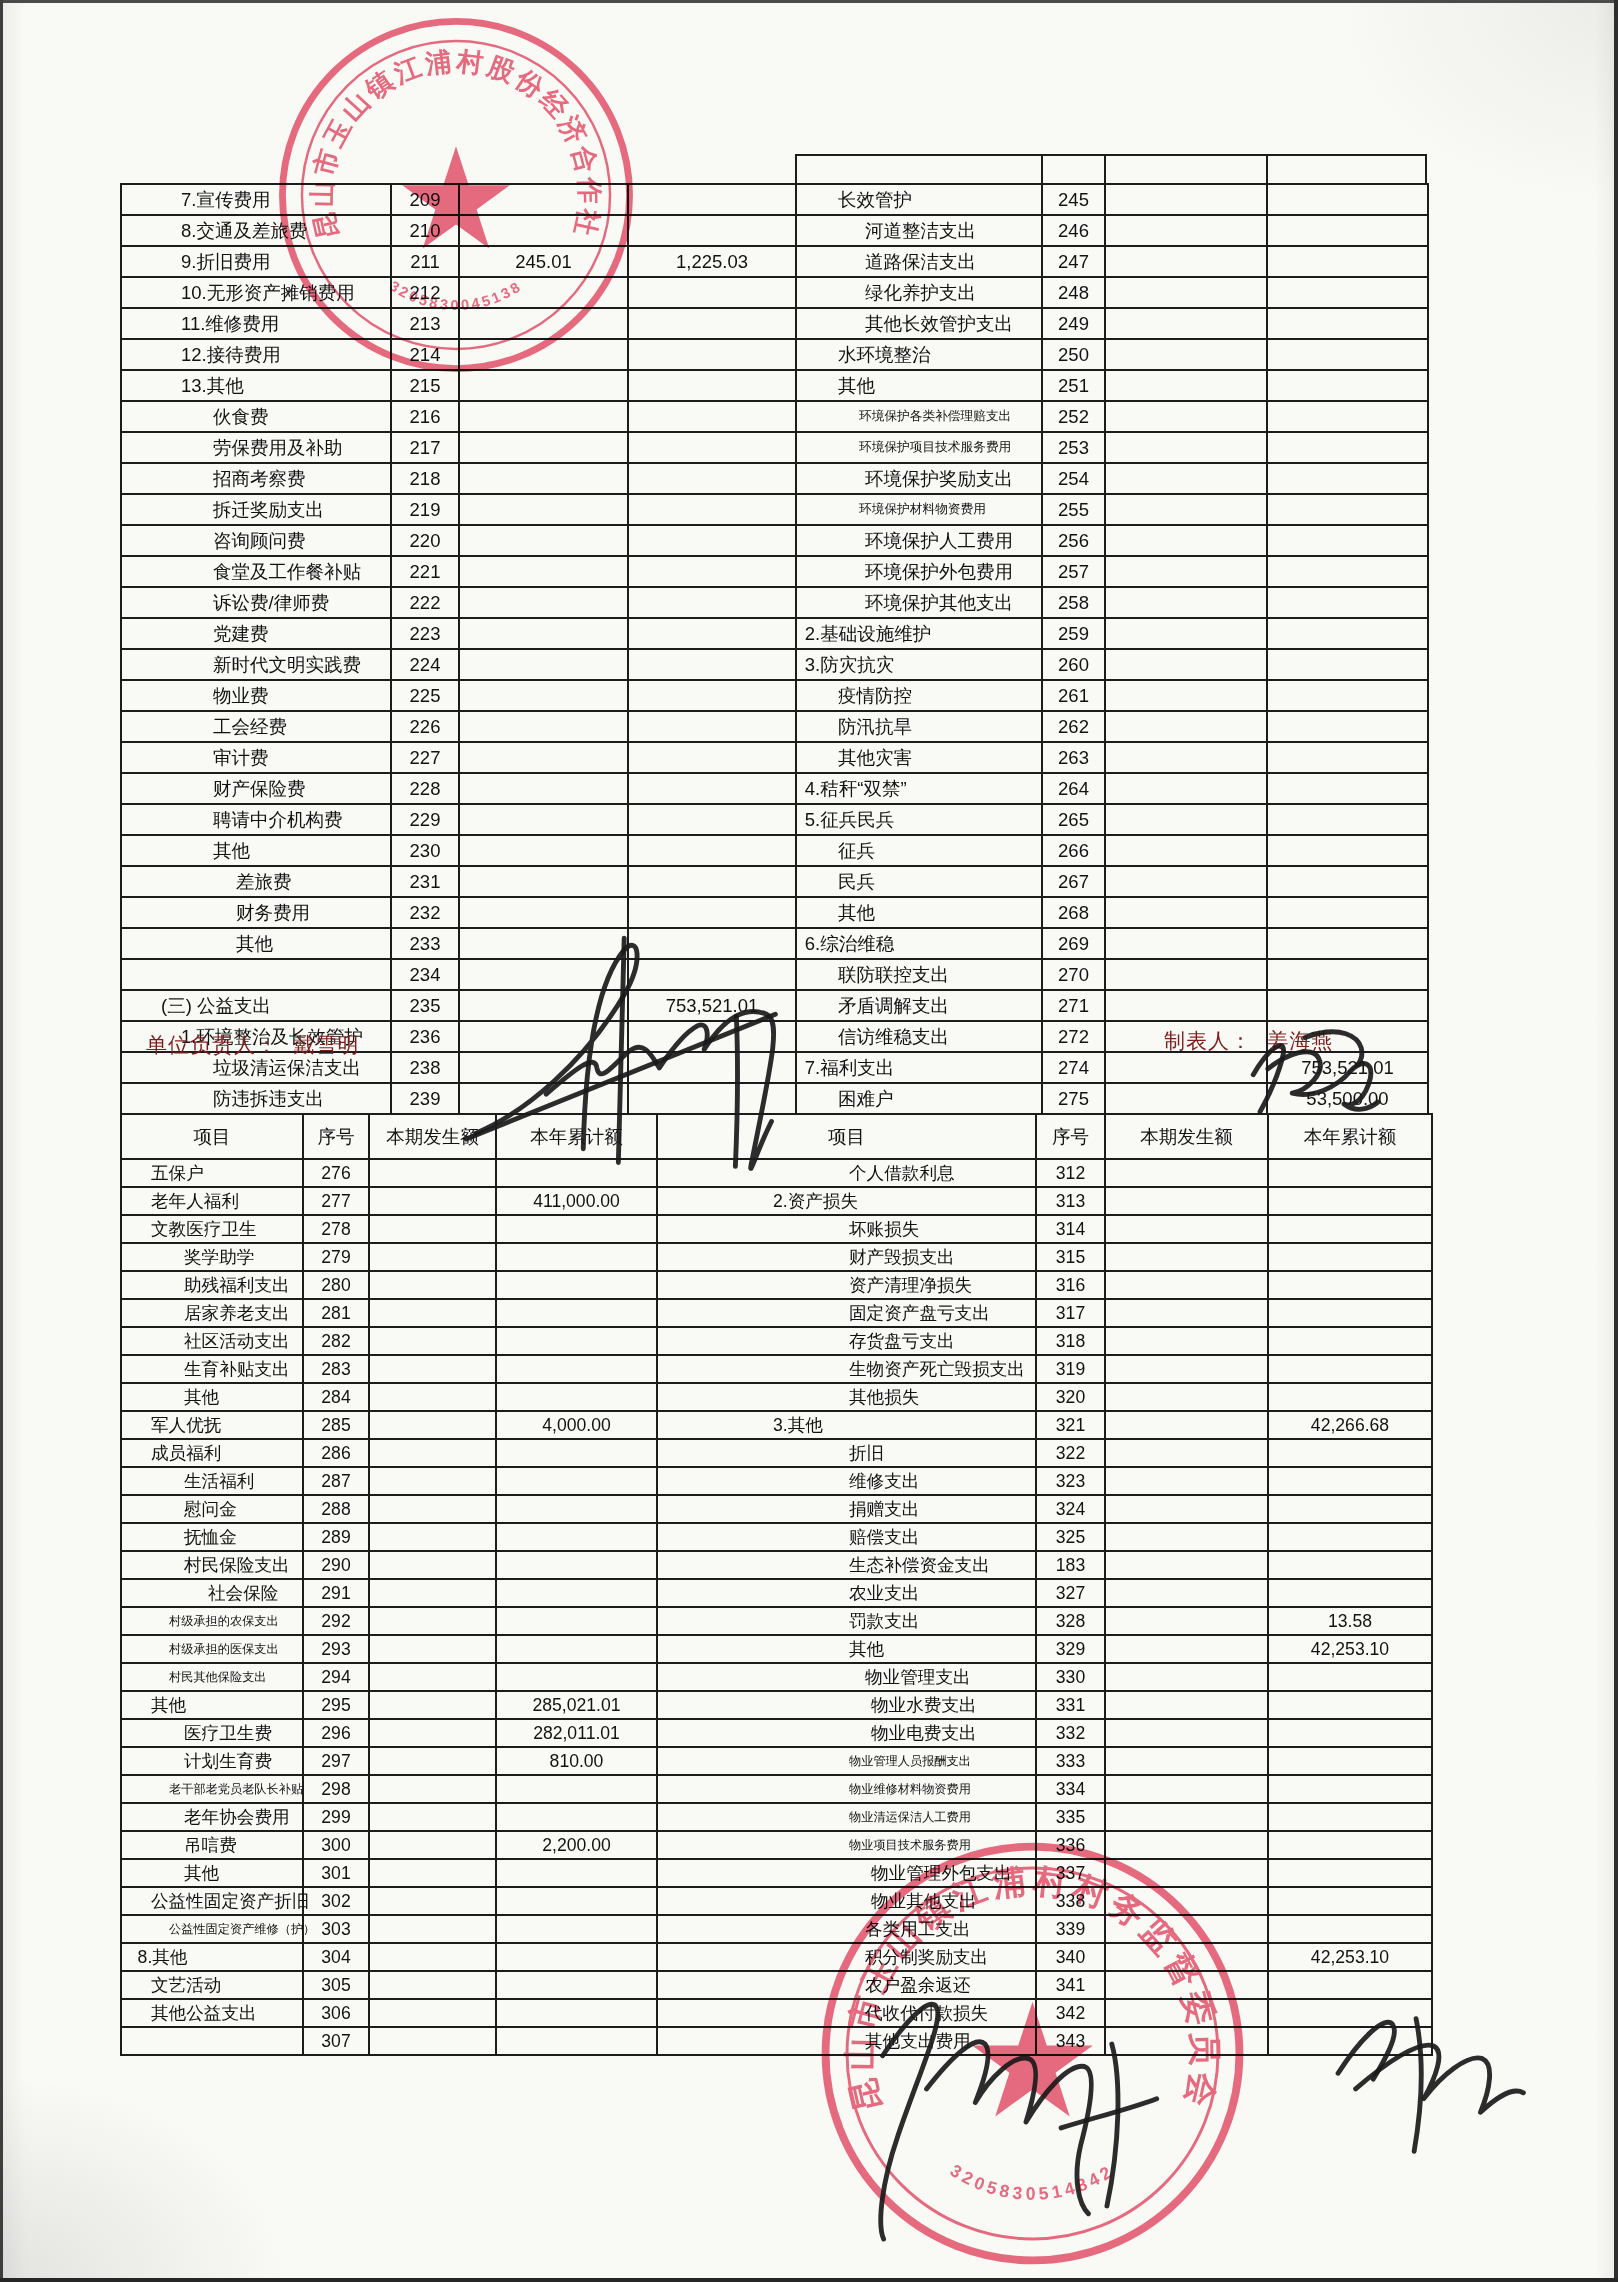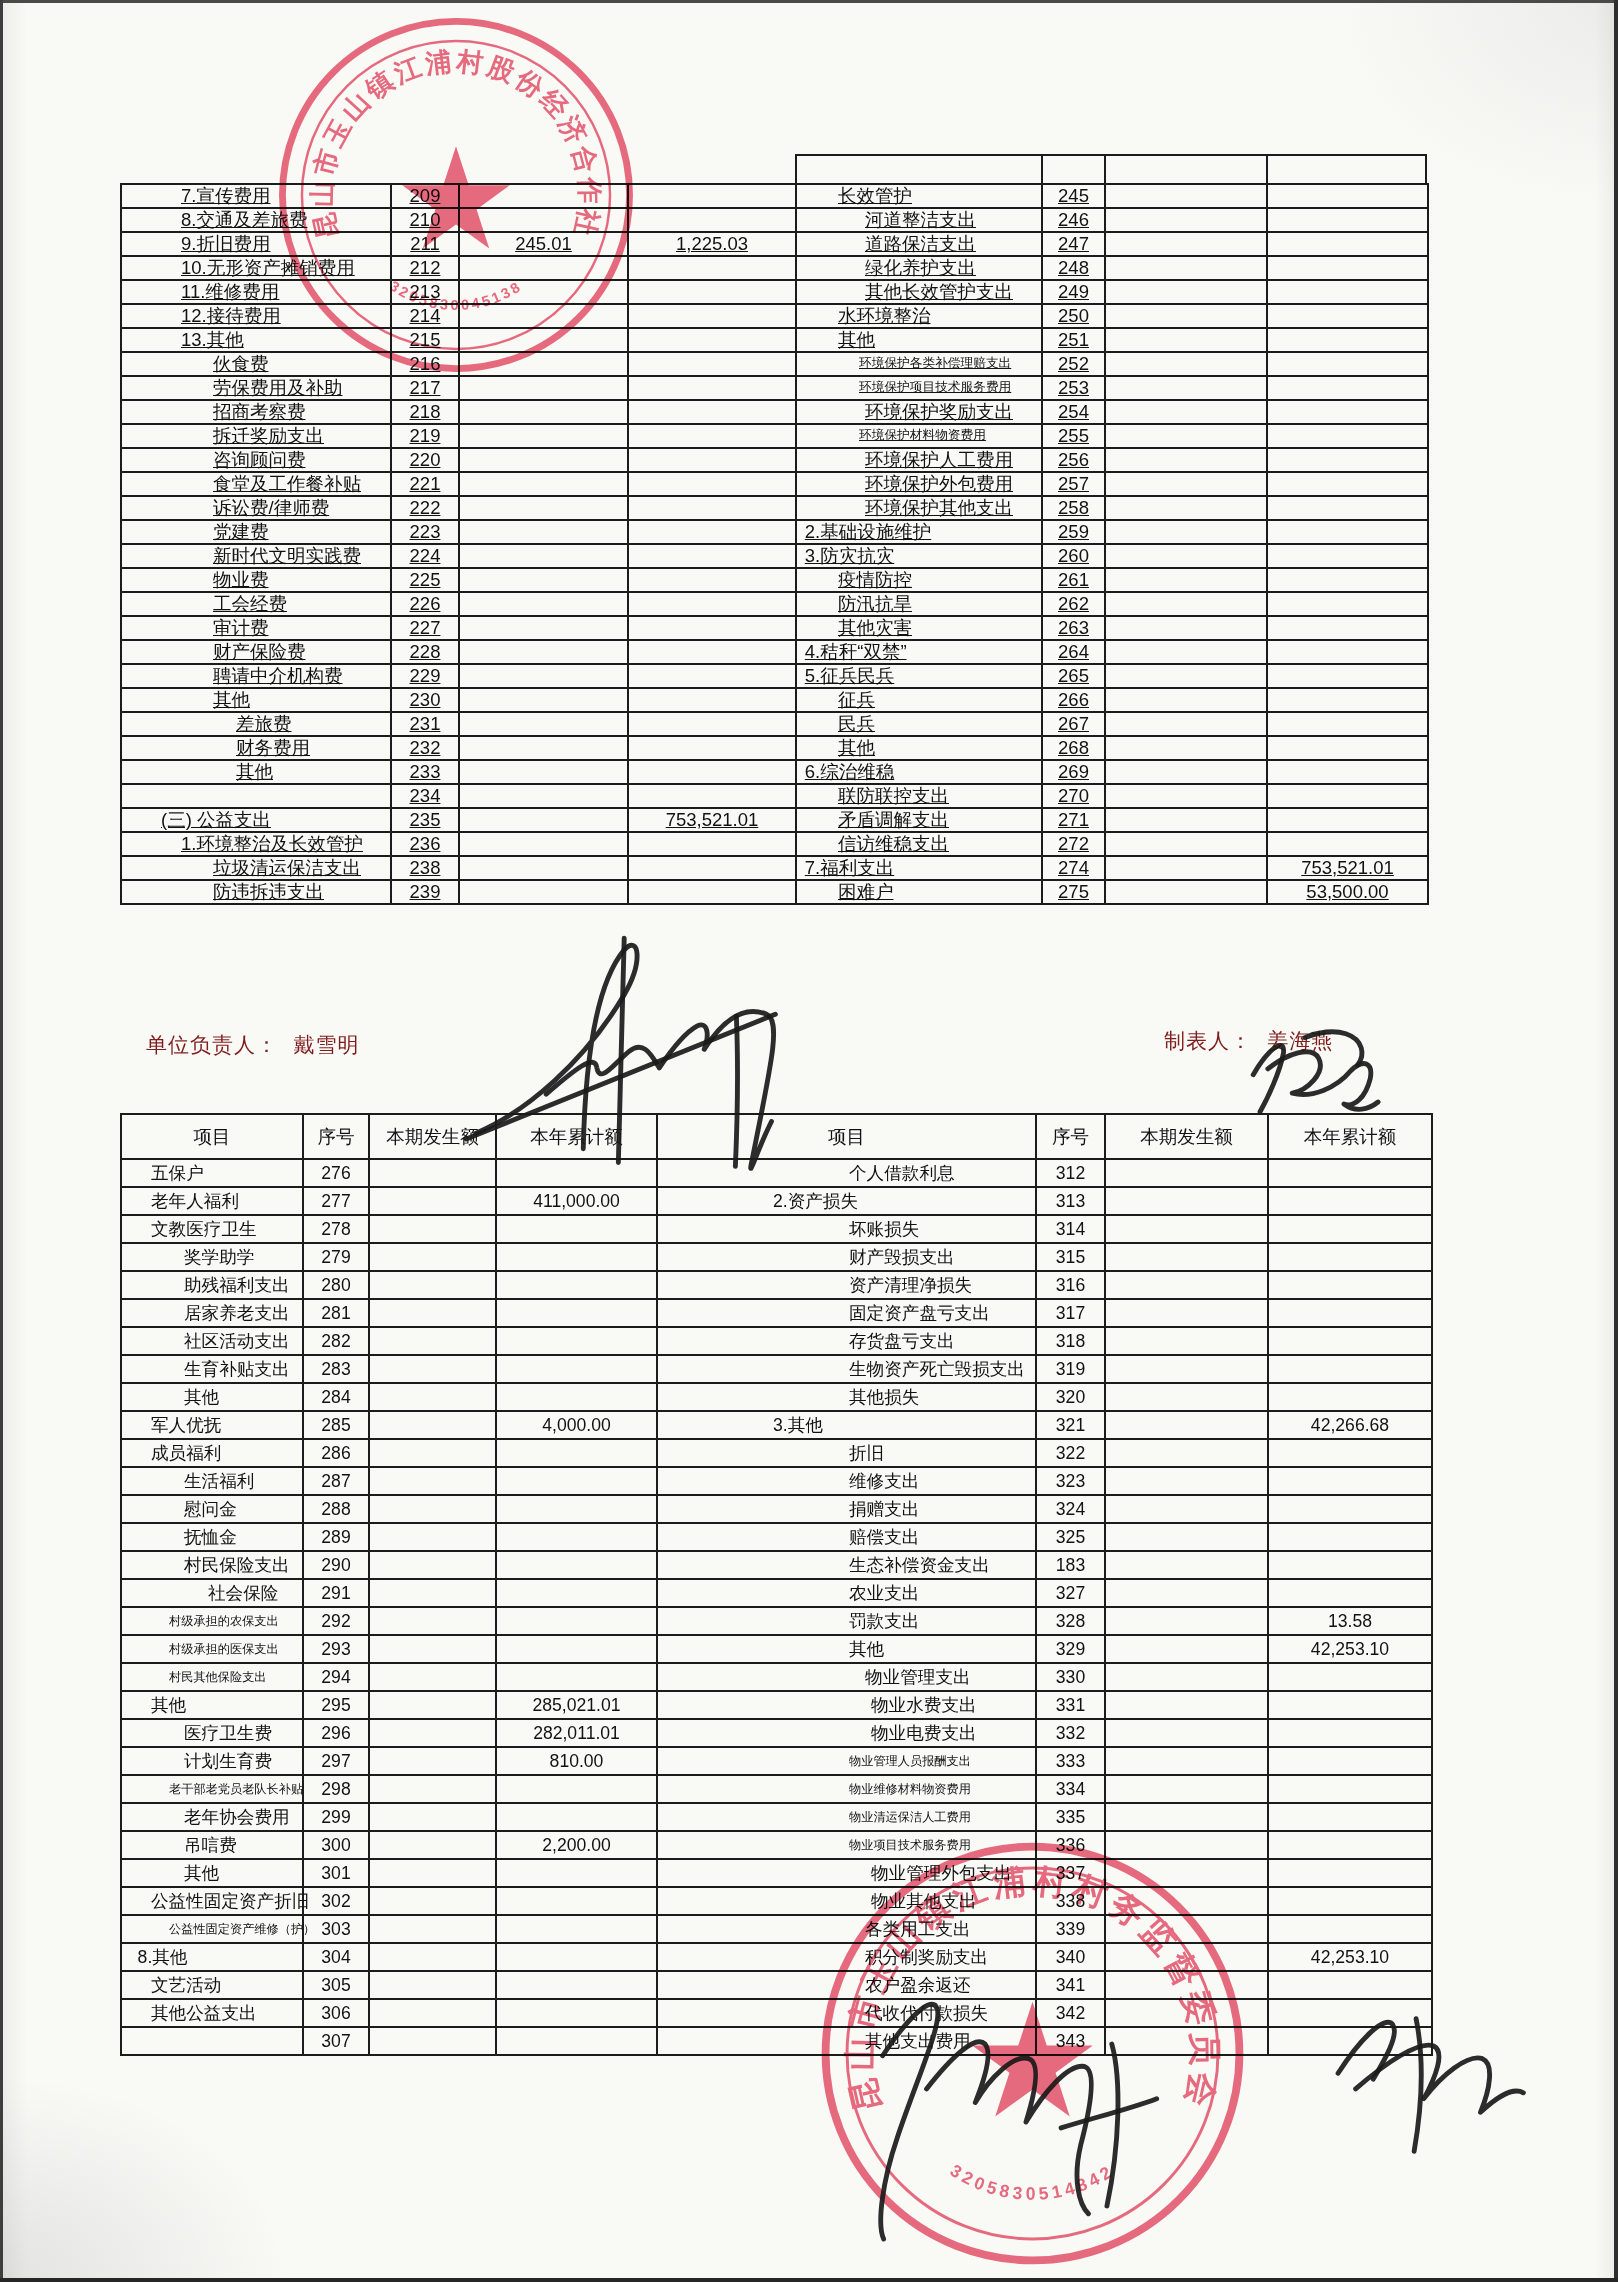--- a/index.html
+++ b/index.html
@@ -17,21 +17,21 @@
         radial-gradient(410px 293px at 0% 100%, rgba(90,90,90,.14), transparent 70%),
         radial-gradient(410px 293px at 100% 0%, rgba(120,120,120,.10), transparent 70%),
         linear-gradient(90deg, rgba(0,0,0,.05), transparent 27px),
         linear-gradient(-90deg, rgba(0,0,0,.06), transparent 25px);}
   
   table.tbl{position:absolute;border-collapse:collapse;table-layout:fixed;}
   .tbl td,.tbl th{border:2px solid #1c1c1c;padding:0;vertical-align:middle;
                   white-space:nowrap;overflow:visible;line-height:1.05;}
   #t1{left:120px;top:183px;width:1307px;}
   #t2{left:120px;top:1113px;width:1312px;}
-  #t1 tr{height:24px;text-decoration:underline;}
+  #t1 tr{height:31px;}
   #t2 tr{height:28px;}
   #t2 tr.hdr{height:45px;}
   .hc{font-size:18.5px;font-weight:normal;text-align:center;}
   .no{font-size:18.5px;text-align:center;}
   .val{font-size:18.5px;text-align:center;}
   #t2 .no,#t2 .val{font-size:17.6px;}
   .it{font-size:18.5px;text-align:left;}
   #t2 .it{font-size:17.6px;}
   .it.sm{font-size:12.7px;}
   #t2 .it.sm{font-size:12.2px;}

